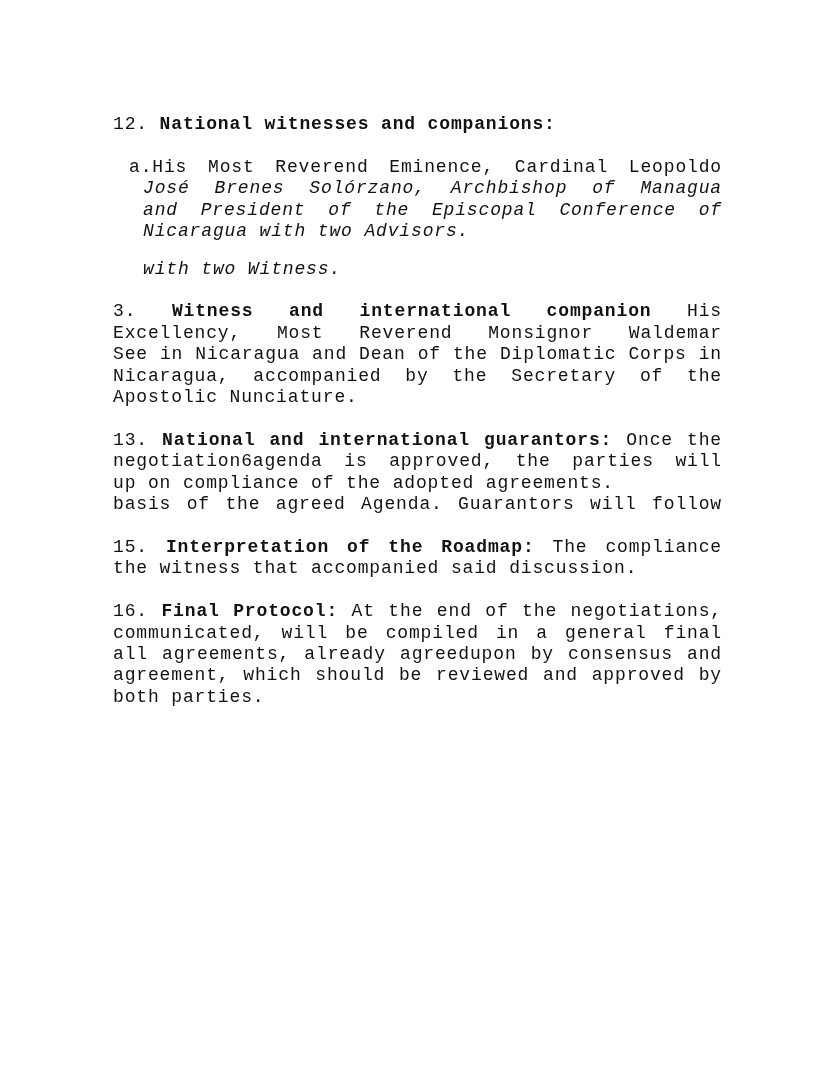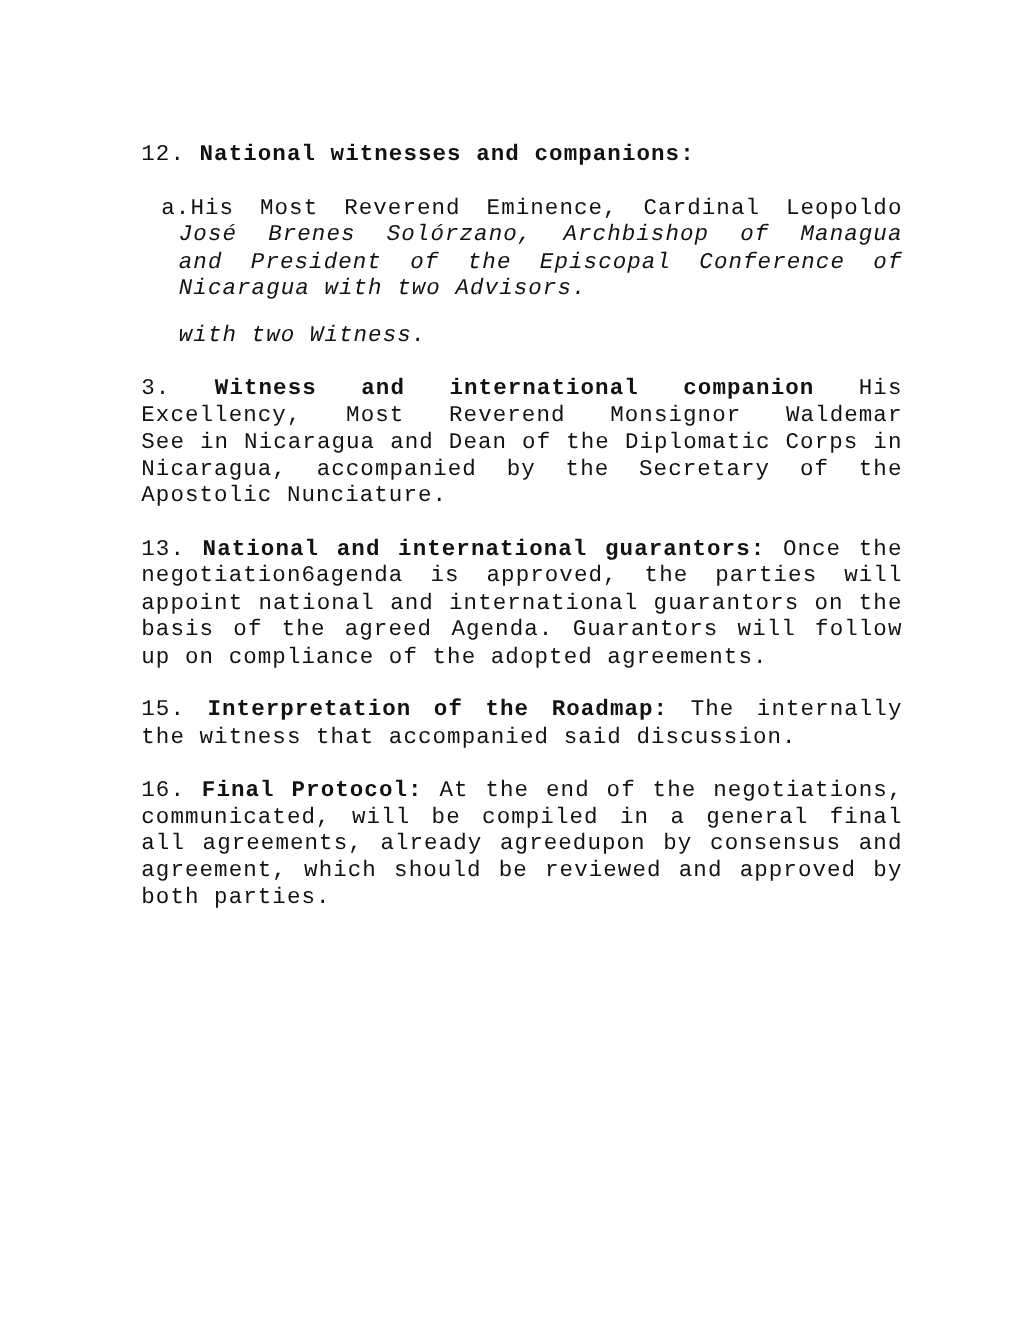--- a/index.html
+++ b/index.html
@@ -55,26 +55,25 @@
       <div class="para">
         <div class="line justify none"><span class="seg">3. </span><span class="seg bold">Witness and international companion</span><span class="seg"> His</span></div>
         <div class="line justify none"><span class="seg">Excellency, Most Reverend Monsignor Waldemar</span></div>
         <div class="line justify none"><span class="seg">See in Nicaragua and Dean of the Diplomatic Corps in</span></div>
         <div class="line justify none"><span class="seg">Nicaragua, accompanied by the Secretary of the</span></div>
         <div class="line left none"><span class="seg">Apostolic Nunciature.</span></div>
       </div>
       <div class="para">
         <div class="line justify none"><span class="seg">13. </span><span class="seg bold">National and international guarantors:</span><span class="seg"> Once the</span></div>
         <div class="line justify none"><span class="seg">negotiation6agenda is approved, the parties will</span></div>
-        <div class="line justify none"><span class="seg">appoint national and international guarantors on the</span></div>
+        <div class="line left none"><span class="seg">up on compliance of the adopted agreements.</span></div>
         <div class="line justify none"><span class="seg">basis of the agreed Agenda. Guarantors will follow</span></div>
-        <div class="line left none"><span class="seg">up on compliance of the adopted agreements.</span></div>
       </div>
       <div class="para">
-        <div class="line justify none"><span class="seg">15. </span><span class="seg bold">Interpretation of the Roadmap:</span><span class="seg"> The internally</span></div>
+        <div class="line justify none"><span class="seg">15. </span><span class="seg bold">Interpretation of the Roadmap:</span><span class="seg"> The compliance</span></div>
         <div class="line left none"><span class="seg">the witness that accompanied said discussion.</span></div>
       </div>
       <div class="para">
         <div class="line justify none"><span class="seg">16. </span><span class="seg bold">Final Protocol:</span><span class="seg"> At the end of the negotiations,</span></div>
         <div class="line justify none"><span class="seg">communicated, will be compiled in a general final</span></div>
         <div class="line justify none"><span class="seg">all agreements, already agreedupon by consensus and</span></div>
         <div class="line justify none"><span class="seg">agreement, which should be reviewed and approved by</span></div>
         <div class="line left none"><span class="seg">both parties.</span></div>
       </div>
     </div>

